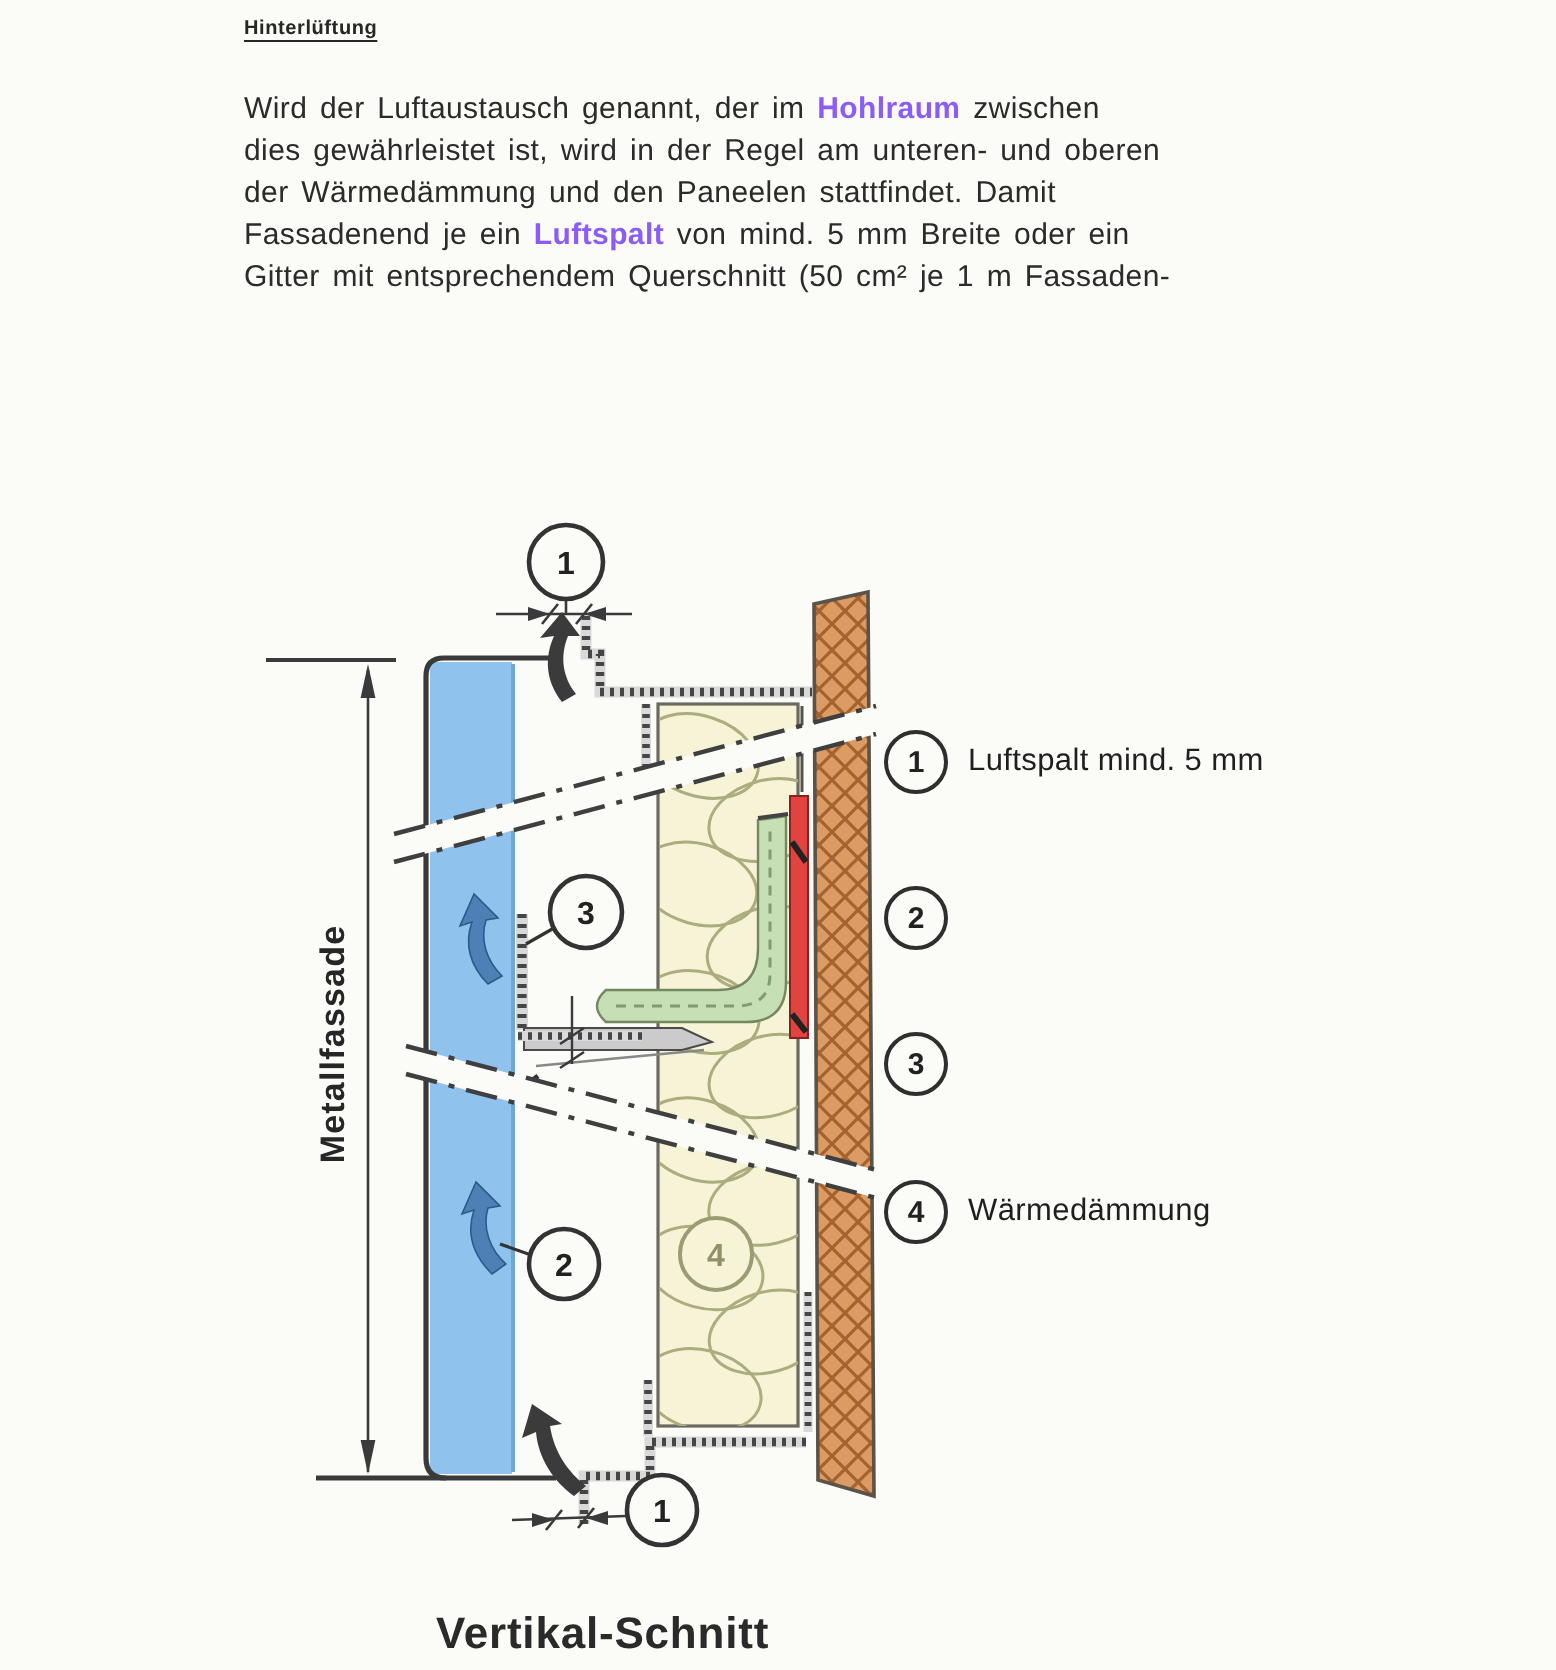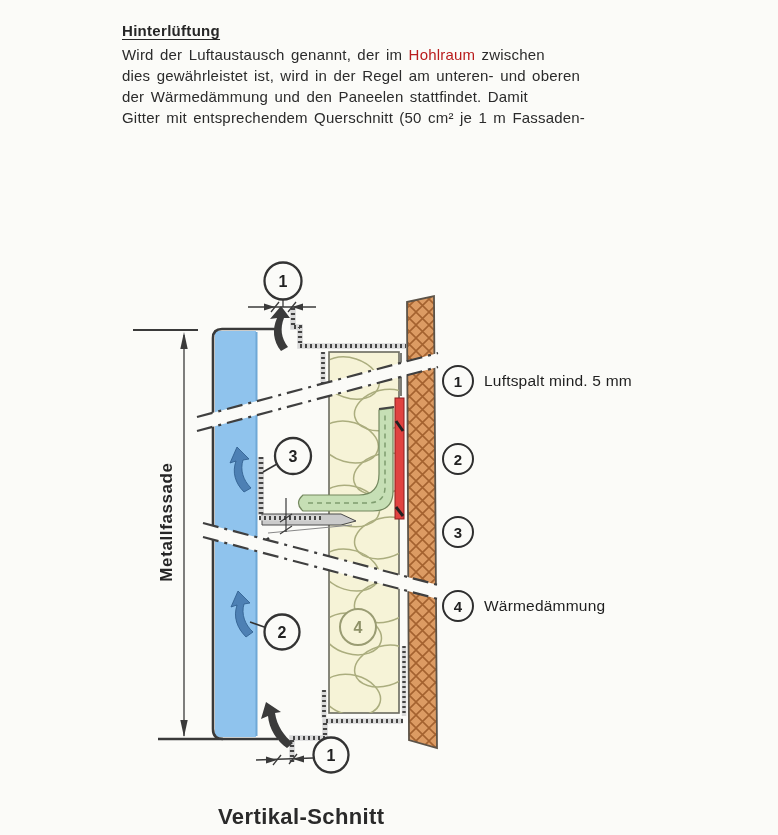--- a/index.html
+++ b/index.html
@@ -4,28 +4,28 @@
 <style>
   html,body{margin:0;padding:0;background:#ffffff;}
   #page{
     position:relative;width:778px;height:835px;overflow:hidden;
     background:#fbfbf8;
     font-family:"Liberation Sans", sans-serif;
     color:#262626;
   }
   #diagram-svg{position:absolute;left:0;top:0;width:778px;height:835px;}
   .heading{
-    position:absolute;left:122px;top:22px;font-size:15px;font-weight:bold;
+    position:absolute;left:122px;top:9px;font-size:10px;font-weight:bold;
     letter-spacing:.3px;text-decoration:underline;text-underline-offset:3px;
   }
   .paragraph{
     position:absolute;left:122px;top:44px;width:510px;
     font-size:15px;line-height:21px;letter-spacing:.2px;word-spacing:2px;color:#2b2b2b;
   }
-  .paragraph b{font-weight:normal;color:#b91c1c;}
+  .paragraph b{font-weight:bold;color:#8b5cf6;}
   .legend-row{position:absolute;display:flex;align-items:center;height:34px;}
   .legend-circle{
     width:28px;height:28px;border:2.4px solid #2e2e2e;border-radius:50%;
     background:#fbfbf8;display:flex;align-items:center;justify-content:center;
     font-size:15px;font-weight:bold;color:#222;flex:0 0 auto;
   }
   .legend-label{margin-left:10px;font-size:15.5px;font-weight:normal;color:#1f1f1f;letter-spacing:.2px;}
   .side-label{
     position:absolute;left:167px;top:522px;transform:translate(-50%,-50%) rotate(-90deg);
     font-size:17px;font-weight:bold;letter-spacing:.6px;color:#262626;white-space:nowrap;
@@ -191,20 +191,21 @@
       <text x="331" y="761" text-anchor="middle" font-size="16" font-weight="600" fill="#222222">1</text>
     </g>
   </svg>
 
   <div class="heading">Hinterlüftung</div>
 
   <div class="paragraph">
       <div><span>Wird der Luftaustausch genannt, der im </span><b>Hohlraum</b><span> zwischen</span></div>
       <div><span>dies gewährleistet ist, wird in der Regel am unteren- und oberen</span></div>
       <div><span>der Wärmedämmung und den Paneelen stattfindet. Damit</span></div>
+      <div><span>Fassadenend je ein </span><b>Luftspalt</b><span> von mind. 5 mm Breite oder ein</span></div>
       <div><span>Gitter mit entsprechendem Querschnitt (50 cm² je 1 m Fassaden-</span></div>
     </div>
 
   <div class="side-label">Metallfassade</div>
 
   <div class="legend-row" style="left:442px;top:364px;">
     <div class="legend-circle">1</div>
     <div class="legend-label">Luftspalt mind. 5 mm</div>
   </div>
   <div class="legend-row" style="left:442px;top:442px;">

